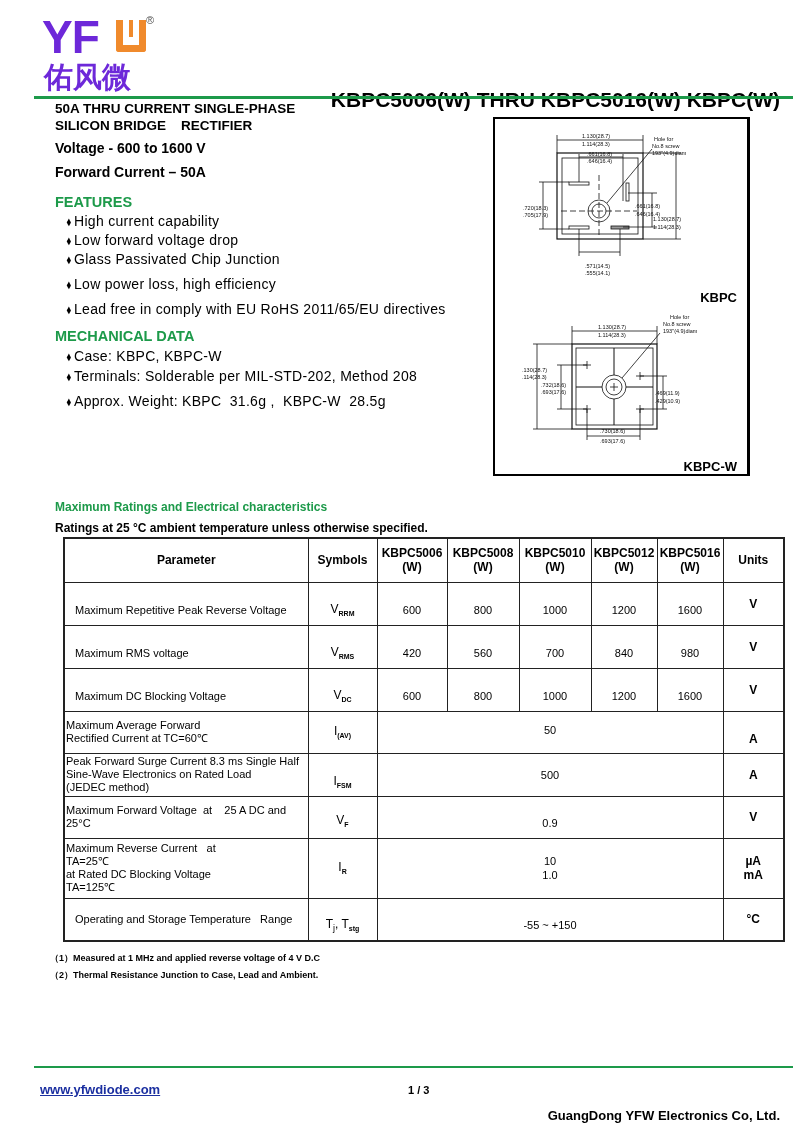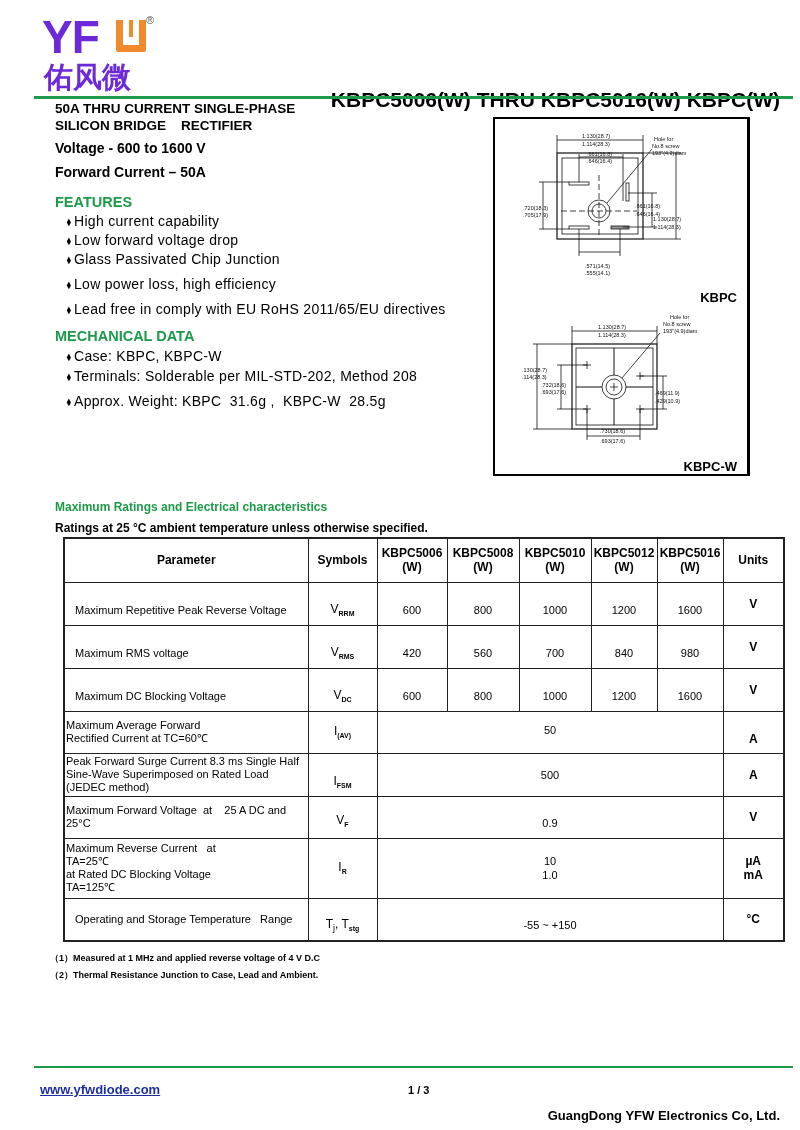--- a/index.html
+++ b/index.html
@@ -259,21 +259,21 @@
   </tr>
 
   <tr style="height:42px">
     <td class="pcell tight"><span>Maximum Average Forward</span><br><span>Rectified Current at TC=60℃</span></td>
     <td class="sym"><span>I</span><sub>(AV)</sub></td>
     <td class="val" colspan="5" style="padding-bottom:4px">50</td>
     <td class="unit" style="padding-top:14px">A</td>
   </tr>
 
   <tr style="height:43px">
-    <td class="pcell tight"><span>Peak Forward Surge Current 8.3 ms Single Half</span><br><span>Sine-Wave Superimposed on Rated Load</span><br><span>(JEDEC method)</span></td>
+    <td class="pcell tight"><span>Peak Forward Surge Current 8.3 ms Single Half</span><br><span>Sine-Wave Electronics on Rated Load</span><br><span>(JEDEC method)</span></td>
     <td class="sym" style="padding-top:14px"><span>I</span><sub>FSM</sub></td>
     <td class="val" colspan="5">500</td>
     <td class="unit">A</td>
   </tr>
 
   <tr style="height:42px">
     <td class="pcell tight"><span style="white-space:pre">Maximum Forward Voltage  at    25 A DC and</span><br><span>25°C</span></td>
     <td class="sym" style="padding-top:8px"><span>V</span><sub>F</sub></td>
     <td class="val" colspan="5" style="padding-top:12px">0.9</td>
     <td class="unit">V</td>

